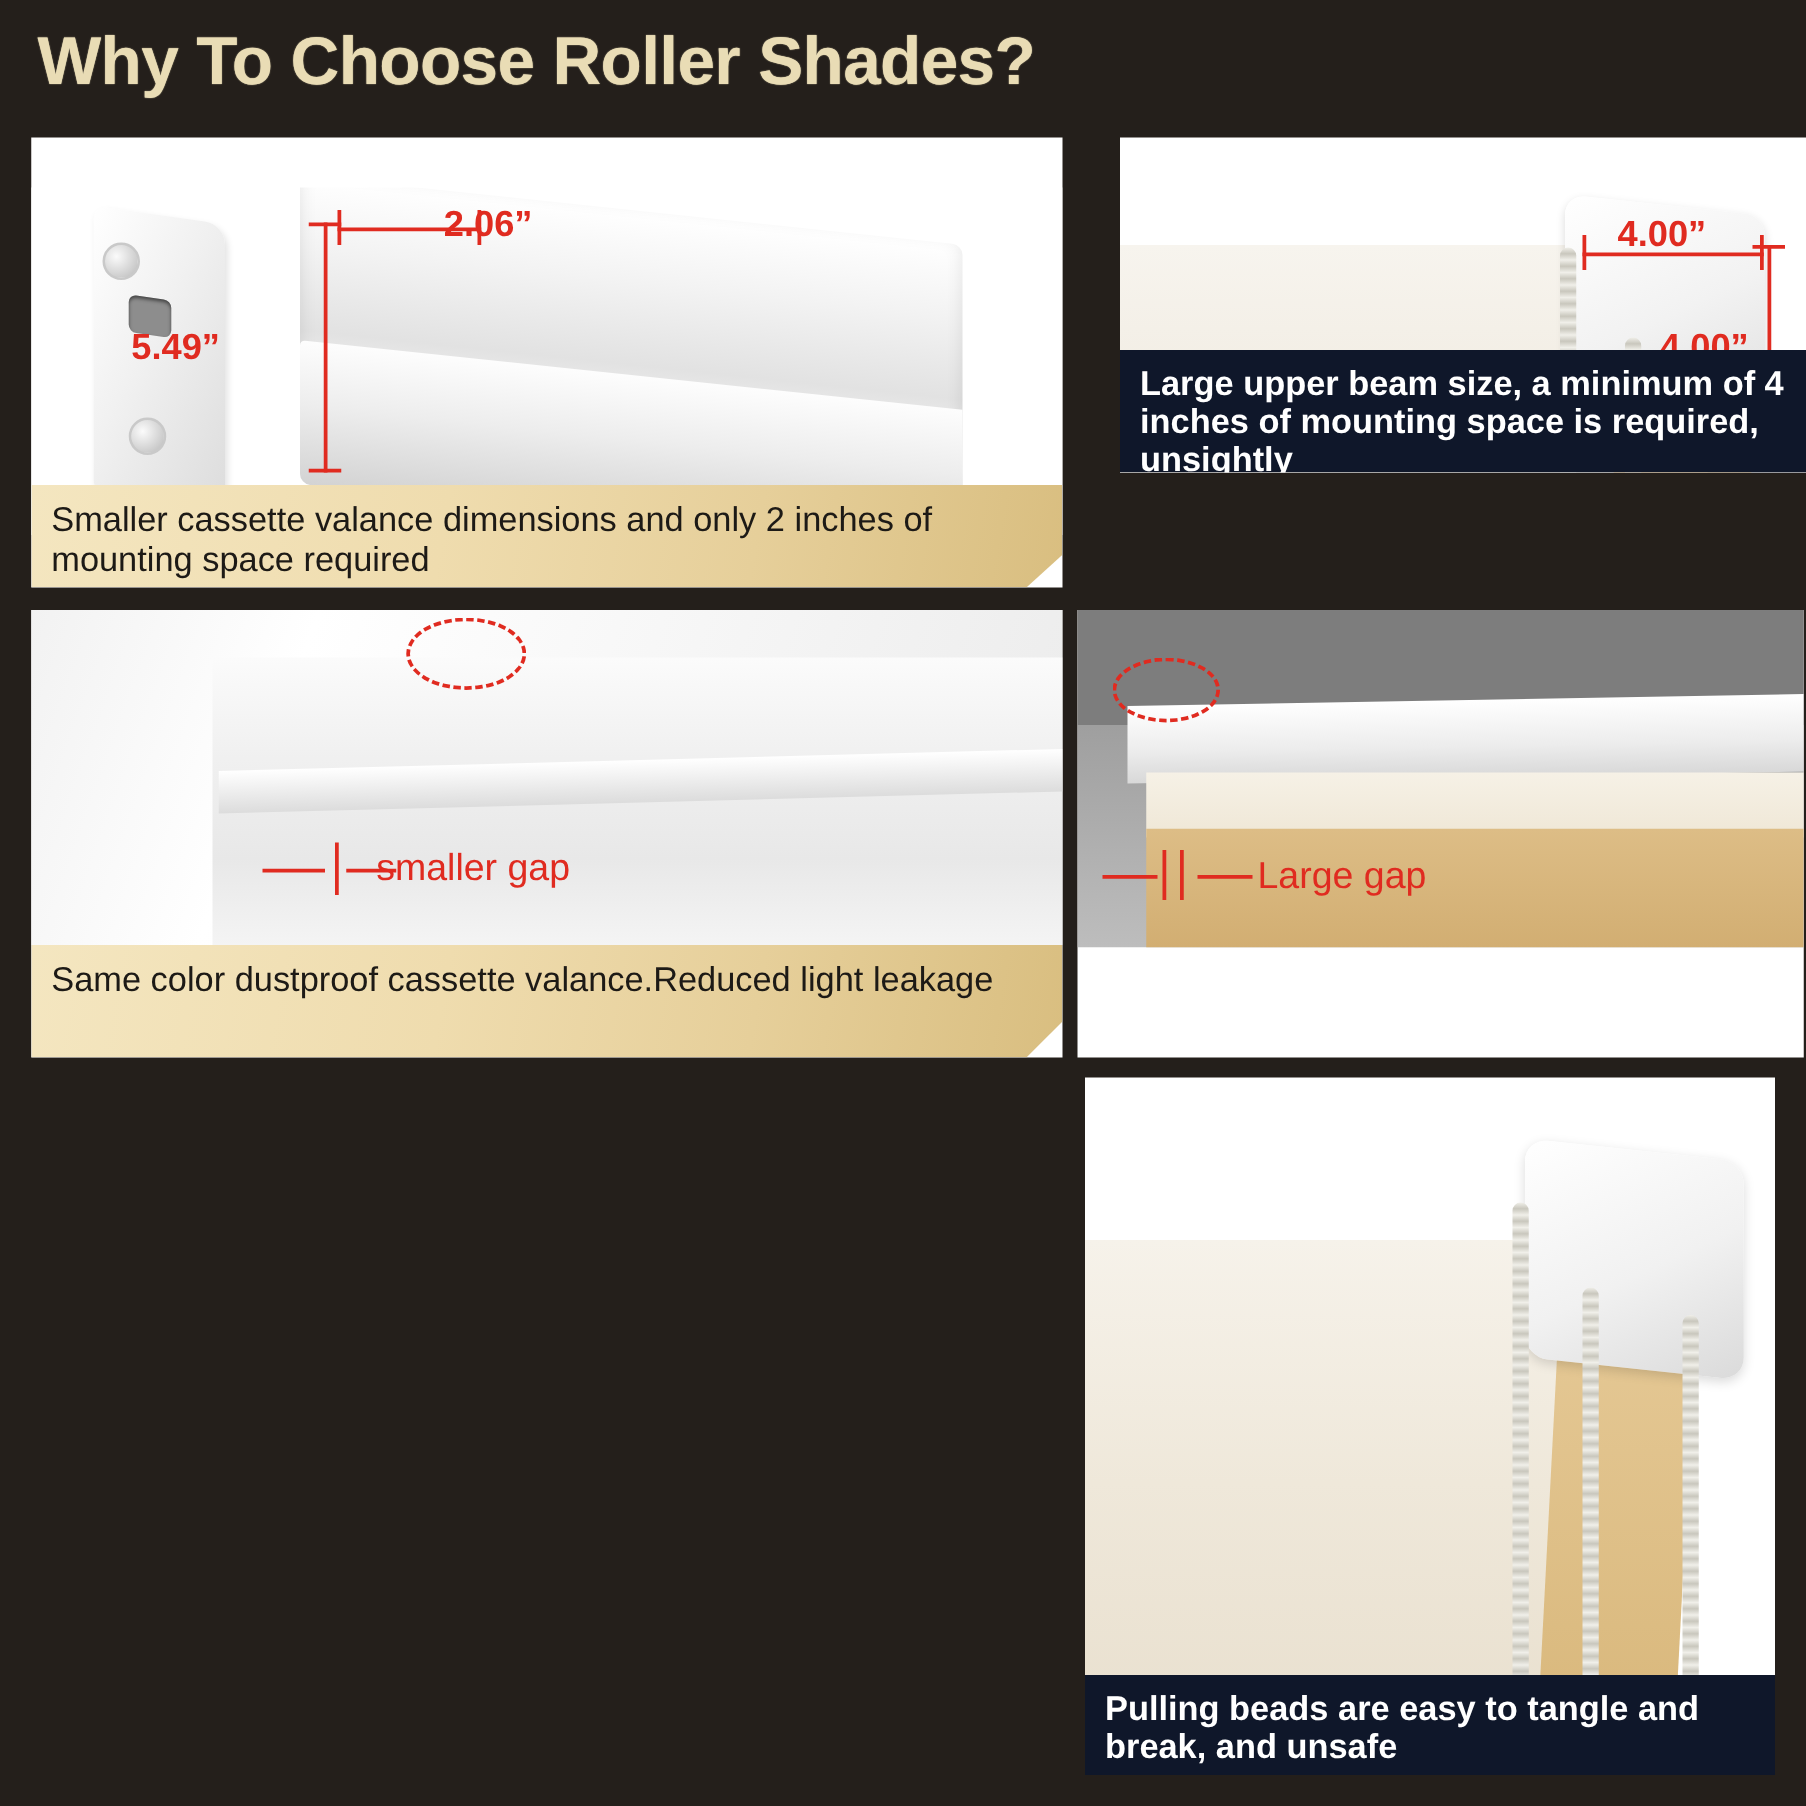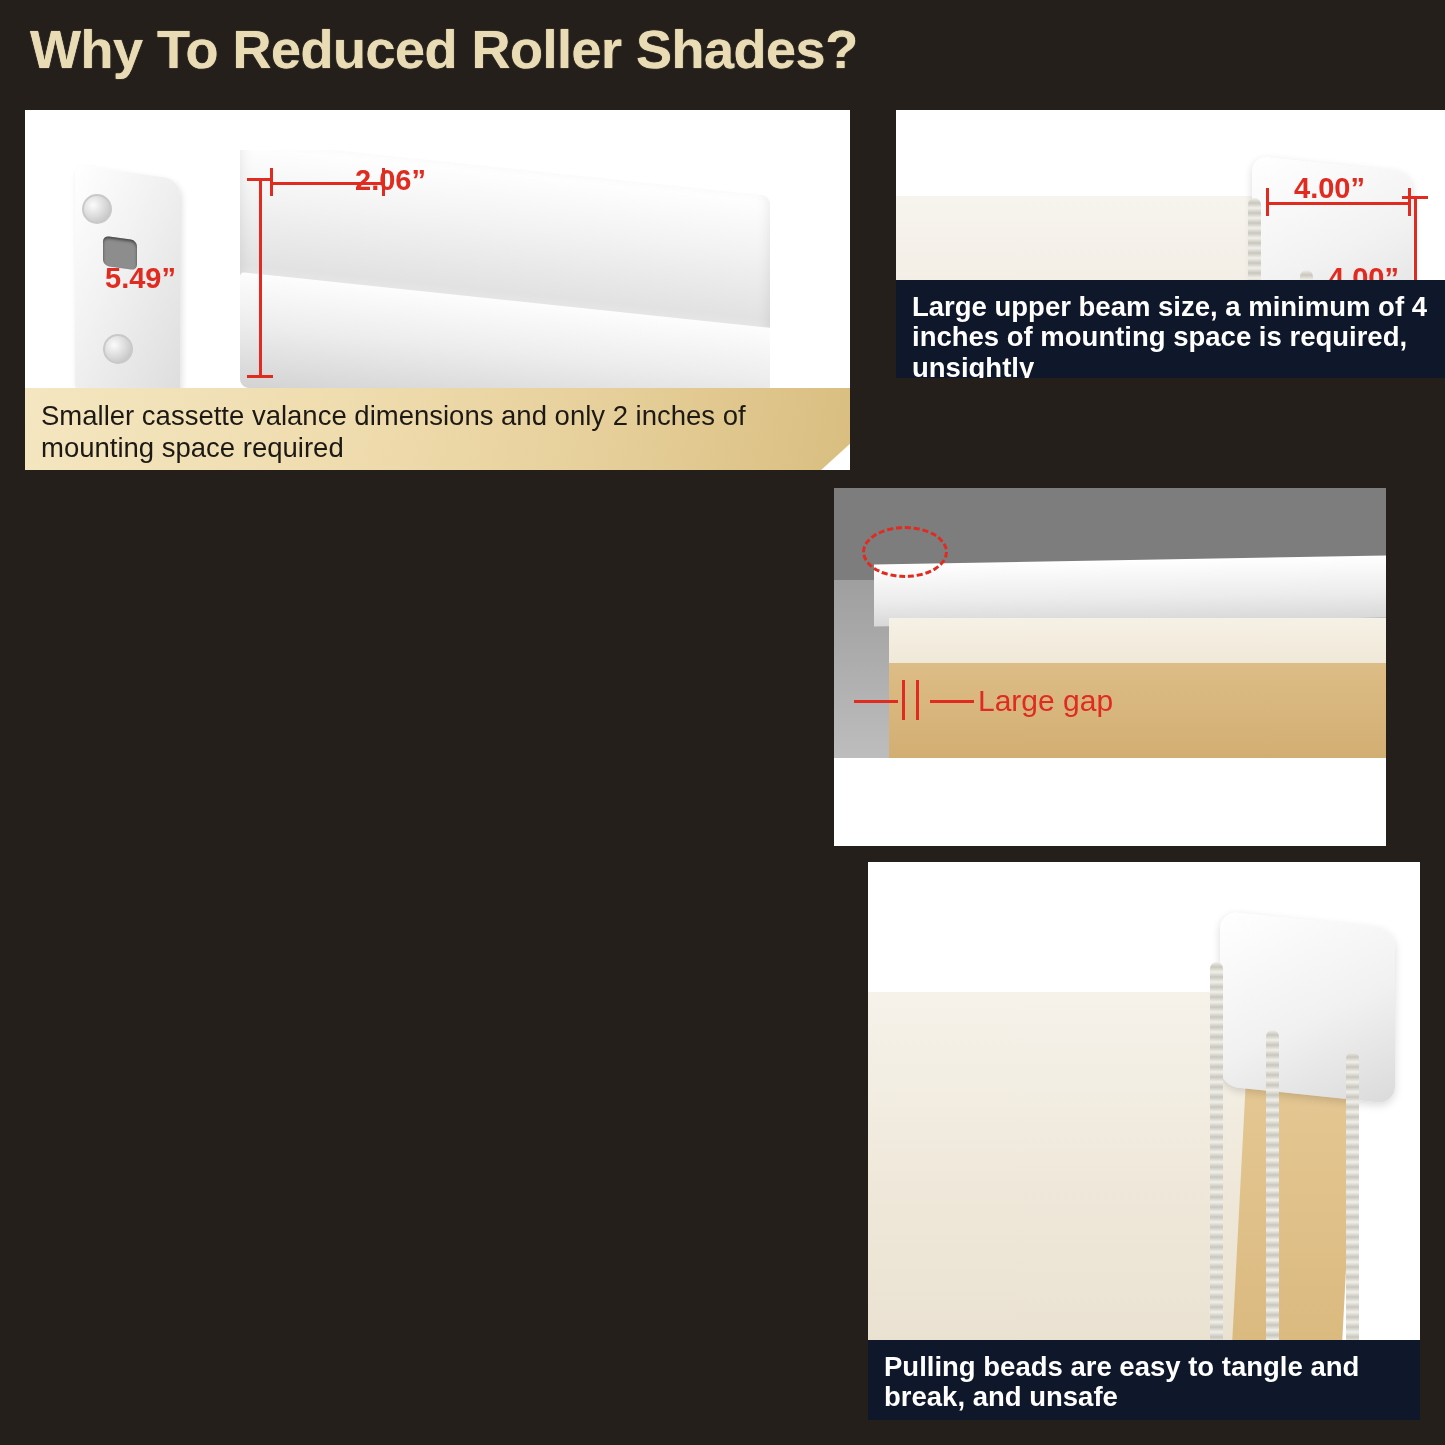--- a/index.html
+++ b/index.html
@@ -312,21 +312,21 @@
     border-radius: 18px;
     box-shadow: 0 3px 9px rgba(0,0,0,0.15);
     transform: skewY(6deg);
   }
 </style>
 </head>
 <body>
 
 <div class="page">
 
-  <div class="title">Why To Reduced Roller Shades?</div>
+  <div class="title">Why To Choose Roller Shades?</div>
 
   <div class="card c1" style="left:25px; top:110px; width:825px; height:360px;">
     <div class="photo bg-white" style="height:278px;">
       <div class="valance"></div>
       <div class="valance2"></div>
       <div class="endcap"></div>
       <div class="slot"></div>
       <div class="screw" style="left:57px; top:44px;"></div>
       <div class="screw" style="left:78px; top:184px;"></div>
 
@@ -357,22 +357,36 @@
       <div class="dim-label" style="left:398px; top:22px;">4.00”</div>
 
       <div class="dim-line v" style="left:518px; top:46px; height:160px;"></div>
       <div class="tick" style="left:506px; top:46px; width:26px; height:3px;"></div>
       <div class="tick" style="left:506px; top:203px; width:26px; height:3px;"></div>
       <div class="dim-label" style="left:432px; top:112px;">4.00”</div>
     </div>
     <div class="caption gray" style="height:98px;">Large upper beam size, a minimum of 4 inches of mounting space is required, unsightly</div>
   </div>
 
-
-  <div class="card c4" style="left:834px; top:488px; width:552px; height:358px;">
+  <div class="card c3" style="left:25px; top:488px; width:825px; height:358px;">
+    <div class="photo" style="height:268px;">
+      <div class="frame"></div>
+      <div class="shade"></div>
+      <div class="rail"></div>
+      <div class="dashed-ellipse" style="left:300px; top:6px; width:90px; height:52px;"></div>
+
+      <div class="dim-line h" style="left:185px; top:207px; width:50px;"></div>
+      <div class="dim-line h" style="left:252px; top:207px; width:40px;"></div>
+      <div class="dim-line v" style="left:243px; top:186px; height:42px;"></div>
+      <div class="ann-red" style="left:276px; top:190px;">smaller gap</div>
+    </div>
+    <div class="caption gold clip-gold" style="height:90px;">Same color dustproof cassette valance.Reduced light leakage</div>
+  </div>
+
+  <div class="card c4" style="left:862px; top:488px; width:552px; height:358px;padding-left:29px;">
     <div class="photo" style="height:270px;">
       <div class="wall"></div>
       <div class="top"></div>
       <div class="valance"></div>
       <div class="fab-light"></div>
       <div class="fab-dark"></div>
       <div class="dashed-ellipse" style="left:28px; top:38px; width:80px; height:46px;"></div>
 
       <div class="dim-line h" style="left:20px; top:212px; width:44px;"></div>
       <div class="dim-line h" style="left:96px; top:212px; width:44px;"></div>

